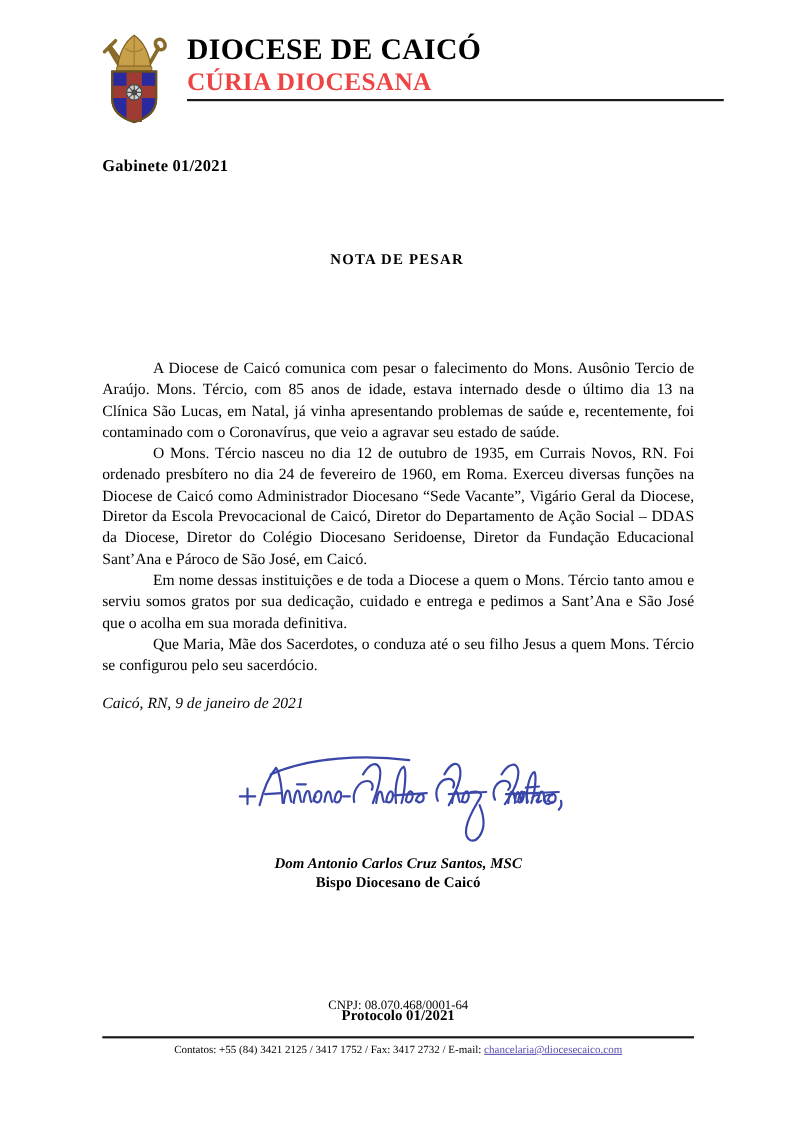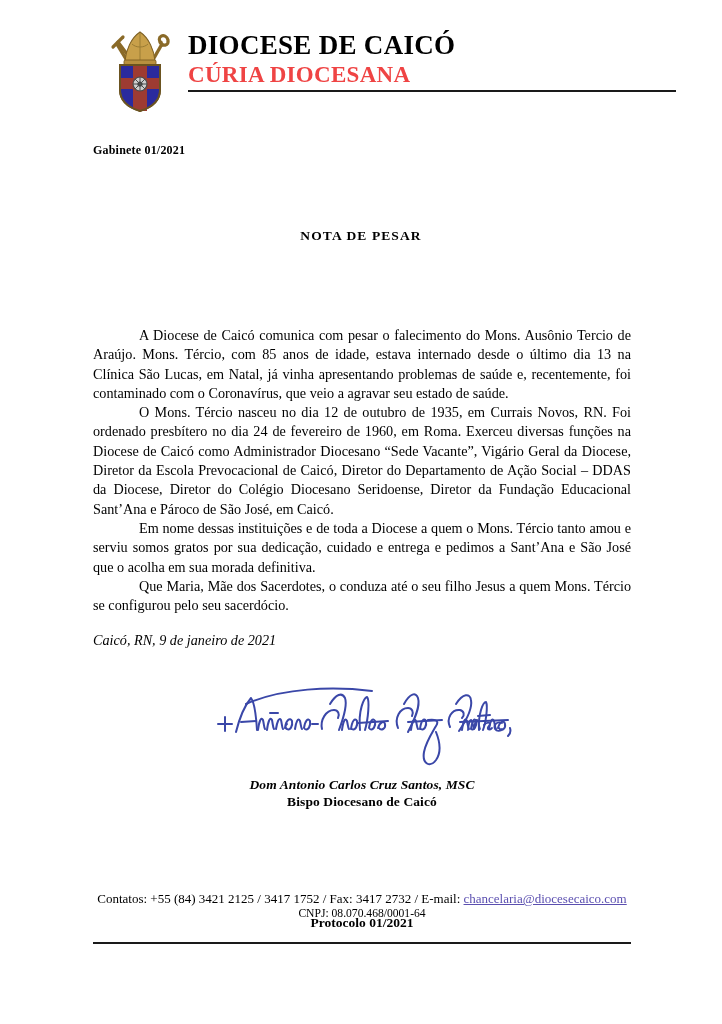--- a/index.html
+++ b/index.html
@@ -19,21 +19,21 @@
     position: absolute;
     left: 0; top: 0;
     width: 722px;
     height: 1024px;
     background: #ffffff;
   }
 
   
   .letterhead {
     position: absolute;
-    left: 104px;
+    left: 86px;
     top: 26px;
     width: 560px;
     display: flex;
     flex-direction: row;
     align-items: flex-start;
   }
   .crest {
     width: 72px;
     height: 86px;
     flex: 0 0 72px;
@@ -78,21 +78,21 @@
     white-space: nowrap;
     color: #000;
   }
 
   
   .gabinete {
     position: absolute;
     left: 93px;
     top: 143px;
     font-weight: bold;
-    font-size: 12px;
+    font-size: 15px;
     letter-spacing: 0.2px;
   }
 
   .doc-title {
     position: absolute;
     left: 0;
     top: 228px;
     width: 722px;
     text-align: center;
     font-weight: bold;
@@ -171,24 +171,24 @@
   .rule-foot {
     position: absolute;
     left: 93px;
     top: 942px;
     width: 538px;
     border-top: 2.2px solid #1a1a1a;
   }
   .footer-contacts {
     position: absolute;
     left: 93px;
-    top: 891px;
-    width: 538px;
-    text-align: center;
-    font-size: 13px;
+    top: 947px;
+    width: 538px;
+    text-align: center;
+    font-size: 10px;
     line-height: 15.5px;
   }
   .footer-contacts .email {
     color: #5b4fb0;
     text-decoration: underline;
   }
   .footer-cnpj {
     position: absolute;
     left: 93px;
     top: 906px;

